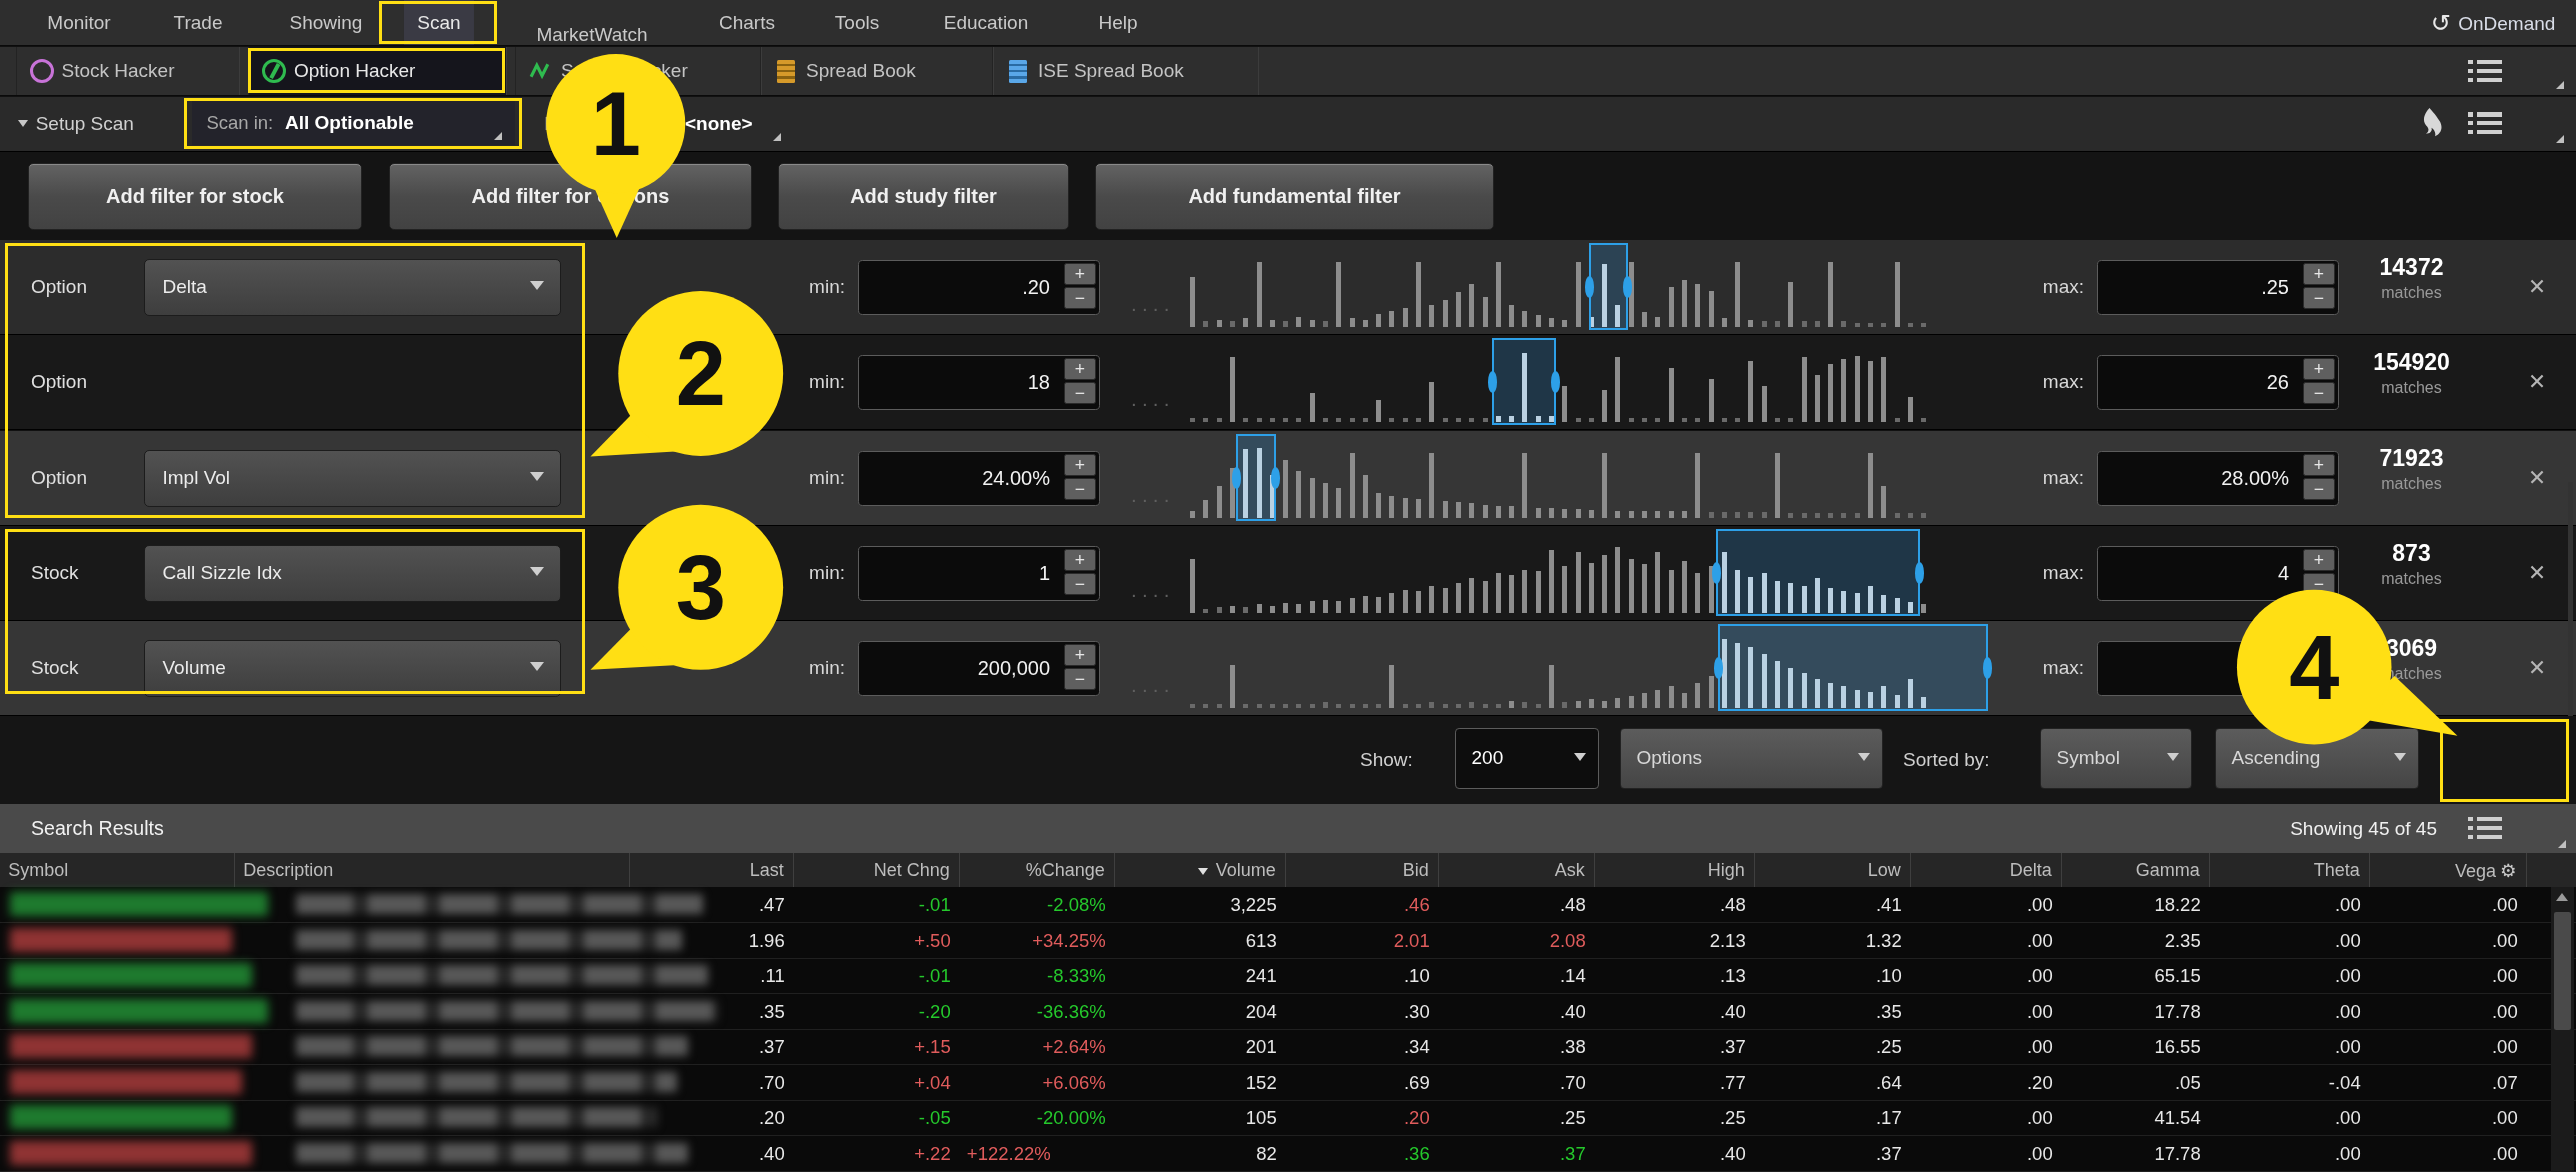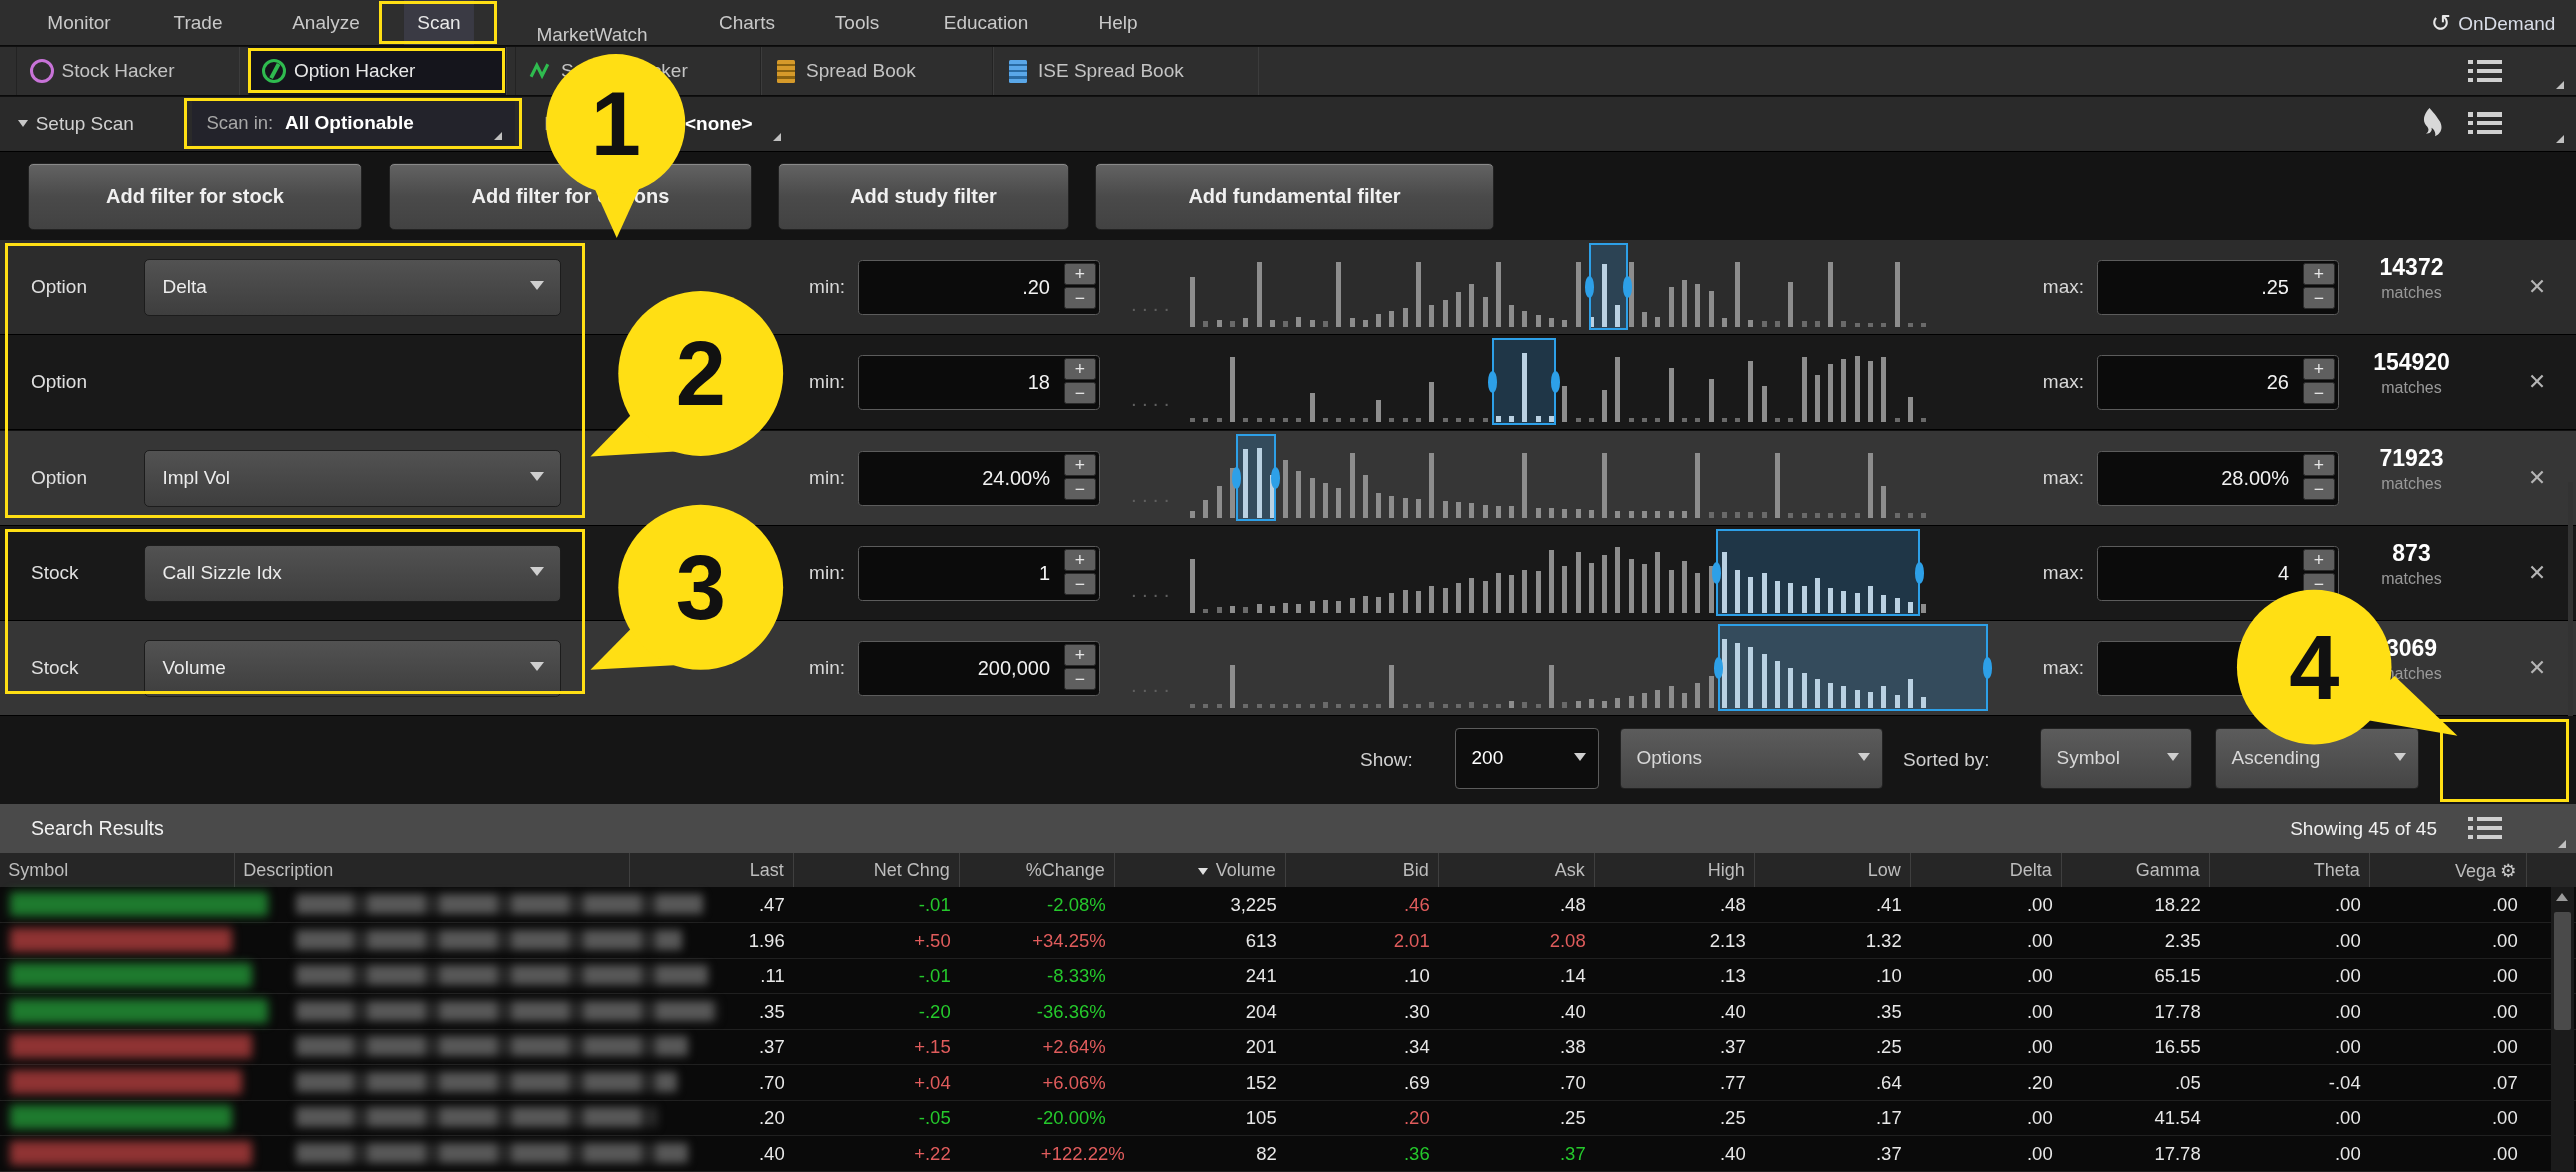--- a/index.html
+++ b/index.html
@@ -105,21 +105,21 @@
 </style>
 </head>
 <body>
 
 <div id="root">
 
   <div class="menubar">
     <div id="menuItems">
         <div class="menu-item" style="left: 79px;">Monitor</div>
         <div class="menu-item" style="left: 198px;">Trade</div>
-        <div class="menu-item" style="left: 326px;">Analyze</div>
+        <div class="menu-item" style="left: 326px;">Showing</div>
         <div class="menu-item active" style="left: 439px;">Scan</div>
         <div class="menu-item" style="left: 592px; margin-top: 12px;">MarketWatch</div>
         <div class="menu-item" style="left: 747px;">Charts</div>
         <div class="menu-item" style="left: 857px;">Tools</div>
         <div class="menu-item" style="left: 986px;">Education</div>
         <div class="menu-item" style="left: 1118px;">Help</div>
       </div>
     <div class="ondemand">
       <span class="ic">↺</span><span>OnDemand</span>
     </div>
@@ -825,21 +825,21 @@
           <div class="td" style="left: 1910px; width: 152px;">.00</div>
           <div class="td" style="left: 2062px; width: 148px;">41.54</div>
           <div class="td" style="left: 2210px; width: 160px;">.00</div>
           <div class="td" style="left: 2370px; width: 157px;">.00</div>
         </div>
         <div class="trow" style="top: 249px;">
           <div class="symblur red" style="width: 242px;"></div>
           <div class="descblur" style="width: 392px;"></div>
           <div class="td" style="left: 631px; width: 163px;">.40</div>
           <div class="td r" style="left: 793px; width: 167px;">+.22</div>
-          <div class="td r" style="left: 980px; width: 154px;">+122.22%</div>
+          <div class="td r" style="left: 906px; width: 154px;">+122.22%</div>
           <div class="td" style="left: 1115px; width: 171px;">82</div>
           <div class="td g" style="left: 1285px; width: 154px;">.36</div>
           <div class="td g" style="left: 1439px; width: 156px;">.37</div>
           <div class="td" style="left: 1595px; width: 160px;">.40</div>
           <div class="td" style="left: 1755px; width: 156px;">.37</div>
           <div class="td" style="left: 1910px; width: 152px;">.00</div>
           <div class="td" style="left: 2062px; width: 148px;">17.78</div>
           <div class="td" style="left: 2210px; width: 160px;">.00</div>
           <div class="td" style="left: 2370px; width: 157px;">.00</div>
         </div>

